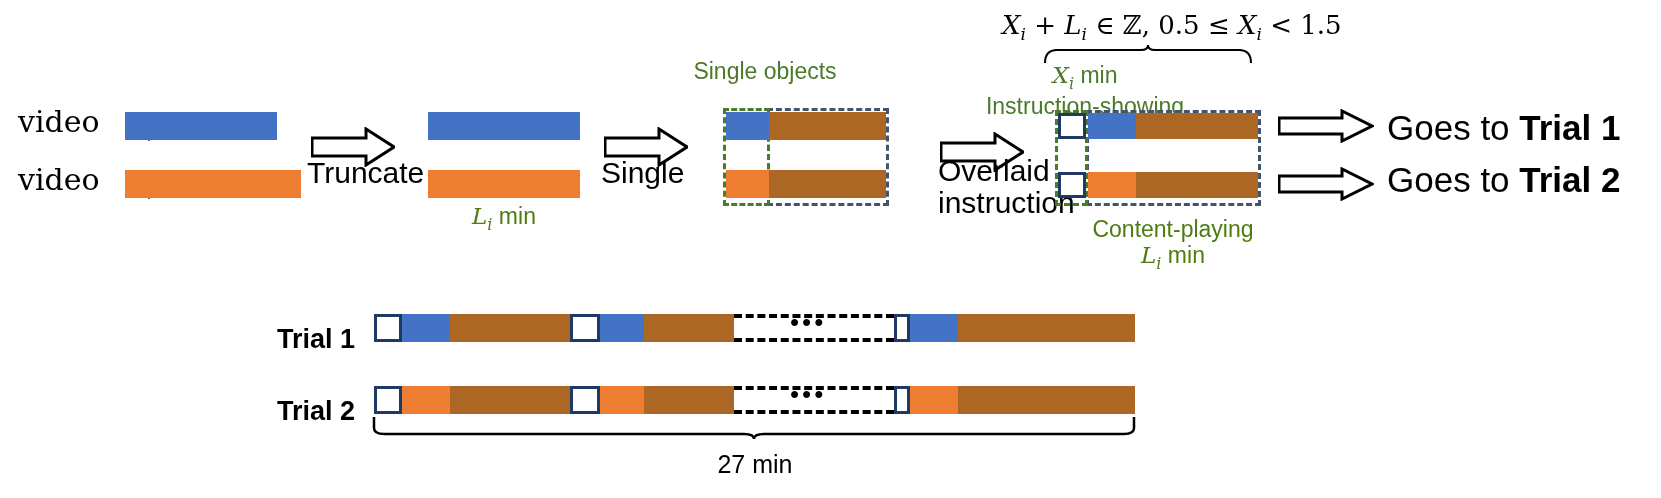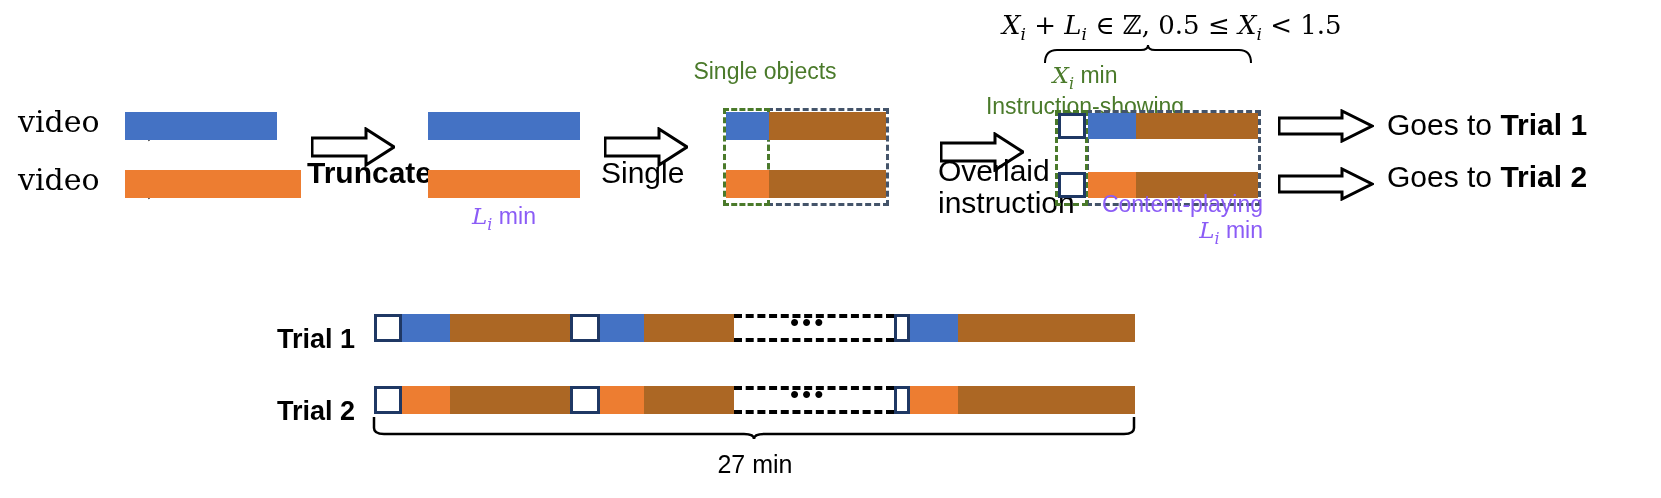--- a/index.html
+++ b/index.html
@@ -18,21 +18,21 @@
             font-size:30px;color:#000;white-space:nowrap;}
   .vidlabel sub{font-size:13px;margin-left:40px;}
   .vidlabel sub .it{font-style:italic;}
 
   
   .steptext{font-size:30px;color:#000;white-space:nowrap;line-height:1.08;
             font-family:"Liberation Sans",sans-serif;}
 
   
   .green{color:#4A7A2A;}
-  .slate{color:#8b5cf6;}
+  .slate{color:#4d7c0f;}
   .annot{font-size:23px;text-align:center;line-height:1.15;white-space:nowrap;
          font-family:"Liberation Sans",sans-serif;}
   .annot .mi{font-size:23px;}
 
   
   .dashgreen{border:3px dashed #4A7A2A;box-sizing:border-box;}
   .dashslate{border:3px dashed #44546A;box-sizing:border-box;}
 
   
   .instbox{background:#FFFFFF;border:3px solid #1F3864;box-sizing:border-box;}
@@ -46,21 +46,21 @@
   .gapline{position:absolute;height:0;border-top:4px dashed #000;}
 
   .ell{position:absolute;font-size:26px;letter-spacing:3px;color:#000;
        font-family:"Liberation Sans",sans-serif;}
 
   .formula{font-family:"DejaVu Serif","Liberation Serif",serif;
            font-size:26px;white-space:nowrap;color:#000;}
   .formula .it{font-style:italic;}
   .formula sub{font-size:17px;font-style:italic;}
 
-  .goes{font-size:30px;color:#000;white-space:nowrap;
+  .goes{font-size:35px;color:#000;white-space:nowrap;
         font-family:"Liberation Sans",sans-serif;}
   .goes b{font-weight:bold;}
 
   .mintxt{font-size:25px;color:#000;font-family:"Liberation Sans",sans-serif;}
 </style>
 </head>
 <body>
 
 <div class="abs formula" style="left:1002px;top:10px;">
   <span class="it">X</span><sub>i</sub> + <span class="it">L</span><sub>i</sub> ∈ ℤ, 0.5 ≤ <span class="it">X</span><sub>i</sub> &lt; 1.5
@@ -76,21 +76,21 @@
 <div class="bar blue" style="left:125px;top:112px;width:152px;height:28px;"></div>
 
 <div class="abs vidlabel" style="left:18px;top:162px;">
   <span>video</span><sub><span class="it">2,i</span></sub>
 </div>
 <div class="bar orange" style="left:125px;top:170px;width:176px;height:28px;"></div>
 
 <svg class="arrow" style="left:311px;top:127px;" width="84" height="40" viewBox="0 0 84 40">
   <path d="M1,11 L55,11 L55,2 L83,20 L55,38 L55,29 L1,29 Z" fill="#fff" stroke="#000" stroke-width="3" stroke-linejoin="miter"></path>
 </svg>
-<div class="abs steptext" style="left:307px;top:157px;font-weight:bold;">Truncate</div>
+<div class="abs steptext" style="left:307px;top:157px;">Truncate</div>
 
 <div class="bar blue" style="left:428px;top:112px;width:152px;height:28px;"></div>
 <div class="bar orange" style="left:428px;top:170px;width:152px;height:28px;"></div>
 <div class="abs annot slate" style="left:428px;top:203px;width:152px;">
   <span class="mi">L</span><sub style="font-size:16px;" class="mi">i</sub>&nbsp;min
 </div>
 
 <svg class="arrow" style="left:604px;top:127px;" width="84" height="40" viewBox="0 0 84 40">
   <path d="M1,11 L55,11 L55,2 L83,20 L55,38 L55,29 L1,29 Z" fill="#fff" stroke="#000" stroke-width="3" stroke-linejoin="miter"></path>
 </svg>
@@ -132,21 +132,21 @@
 <div class="abs dashgreen" style="left:1055px;top:110px;width:33px;height:96px;"></div>
 
 <div class="abs instbox" style="left:1058px;top:113px;width:28px;height:26px;"></div>
 <div class="bar blue" style="left:1088px;top:113px;width:48px;height:26px;"></div>
 <div class="bar brown" style="left:1136px;top:113px;width:122px;height:26px;"></div>
 
 <div class="abs instbox" style="left:1058px;top:172px;width:28px;height:26px;"></div>
 <div class="bar orange" style="left:1088px;top:172px;width:48px;height:26px;"></div>
 <div class="bar brown" style="left:1136px;top:172px;width:122px;height:26px;"></div>
 
-<div class="abs annot slate" style="left:1083px;top:191px;width:180px;text-align:right;">
+<div class="abs annot slate" style="left:1083px;top:216px;width:180px;">
   <div>Content-playing</div>
   <div>
     <span class="mi">L</span><sub style="font-size:16px;" class="mi">i</sub>&nbsp;min
   </div>
 </div>
 
 <svg class="arrow" style="left:1278px;top:109px;" width="96" height="34" viewBox="0 0 96 34">
   <path d="M1,9 L64,9 L64,2 L94,17 L64,32 L64,25 L1,25 Z" fill="#fff" stroke="#000" stroke-width="3" stroke-linejoin="miter"></path>
 </svg>
 <div class="abs goes" style="left:1387px;top:108px;">

